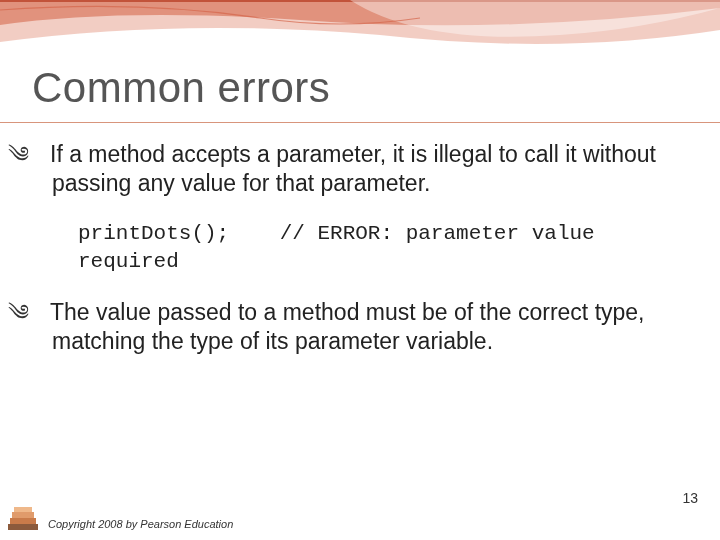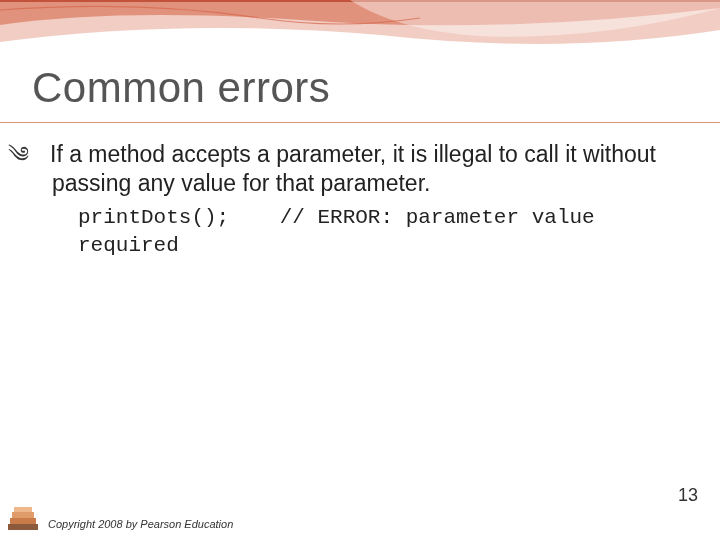--- a/index.html
+++ b/index.html
@@ -56,29 +56,29 @@
     width: 20px;
     font-size: 22px;
     color: #333;
     vertical-align: baseline;
   }
   .code {
     font-family: "Courier New", Courier, monospace;
     font-size: 21px;
     color: #222;
     line-height: 1.35;
-    margin-top: 6px;
+    margin-top: 22px;
     padding-left: 48px;
     white-space: pre-wrap;
   }
   .page-num {
     position: absolute;
     bottom: 34px;
     right: 22px;
-    font-size: 18px;
+    font-size: 14px;
     color: #333;
     text-align: right;
   }
   .copyright {
     position: absolute;
     bottom: 10px;
     left: 48px;
     font-size: 11px;
     color: #333;
     font-style: italic;
@@ -110,20 +110,23 @@
 <div class="content">
 
   <div class="bullet">
     <div class="bullet-text">
       <span class="bullet-icon">༄</span><span>If a method accepts a parameter, it is illegal to call it without passing any value for that parameter.</span>
     </div>
     <div class="code">printDots();    // ERROR: parameter value required</div>
   </div>
 
   <div class="bullet">
+    <div class="bullet-text">
+      <span class="bullet-icon">༄</span><span>The value passed to a method must be of the correct type, matching the type of its parameter variable.</span>
+    </div>
   </div>
 
 </div>
 
 <div class="page-num">13</div>
 
 <div class="book-icon">
   <svg viewBox="0 0 36 30">
     <rect x="2" y="20" width="30" height="6" fill="#8b5a3c"></rect>
     <rect x="4" y="14" width="26" height="6" fill="#c97b4a"></rect>

